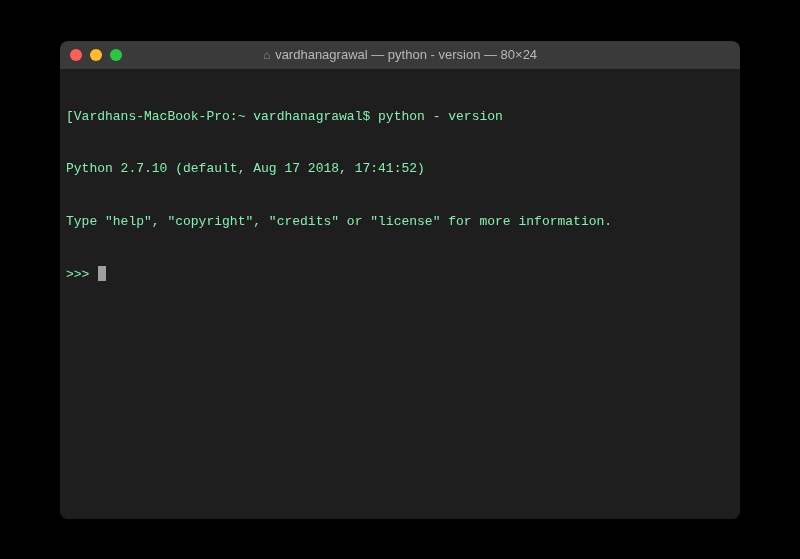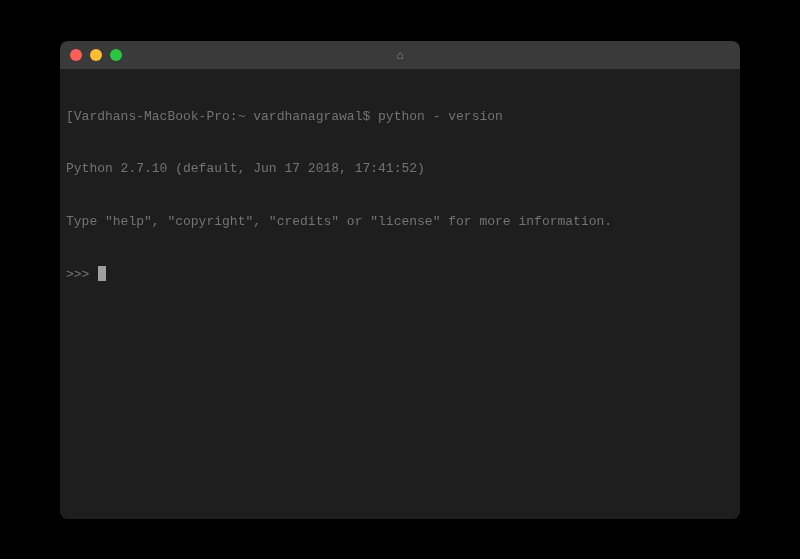--- a/index.html
+++ b/index.html
@@ -63,21 +63,21 @@
       justify-content: center;
       gap: 5px;
     }
     .home-icon {
       font-size: 12px;
       color: #8a8a8a;
     }
     .terminal-body {
       flex: 1;
       background: #1e1e1e;
-      color: #737373;
+      color: #86efac;
       font-size: 13px;
       line-height: 1.35;
       padding: 4px 6px;
       white-space: pre;
       font-family: "Menlo", "Monaco", "Courier New", monospace;
       overflow: hidden;
     }
     .line {
       display: block;
     }
@@ -98,21 +98,22 @@
 
 <div class="terminal-window">
   <div class="titlebar">
     <div class="traffic-lights">
       <div class="light red"></div>
       <div class="light yellow"></div>
       <div class="light green"></div>
     </div>
     <div class="title-center">
       <span class="home-icon">⌂</span>
+      <span>vardhanagrawal — python - version — 80×24</span>
     </div>
   </div>
   <div class="terminal-body">
     <span class="line">[Vardhans-MacBook-Pro:~ vardhanagrawal$ python - version</span>
-    <span class="line">Python 2.7.10 (default, Jun 17 2018, 17:41:52)</span>
+    <span class="line">Python 2.7.10 (default, Aug 17 2018, 17:41:52)</span>
     <span class="line">Type "help", "copyright", "credits" or "license" for more information.</span>
     <span class="prompt-line"><span>&gt;&gt;&gt; </span><span class="cursor-block"></span></span>
   </div>
 </div>
 
 </body></html>

